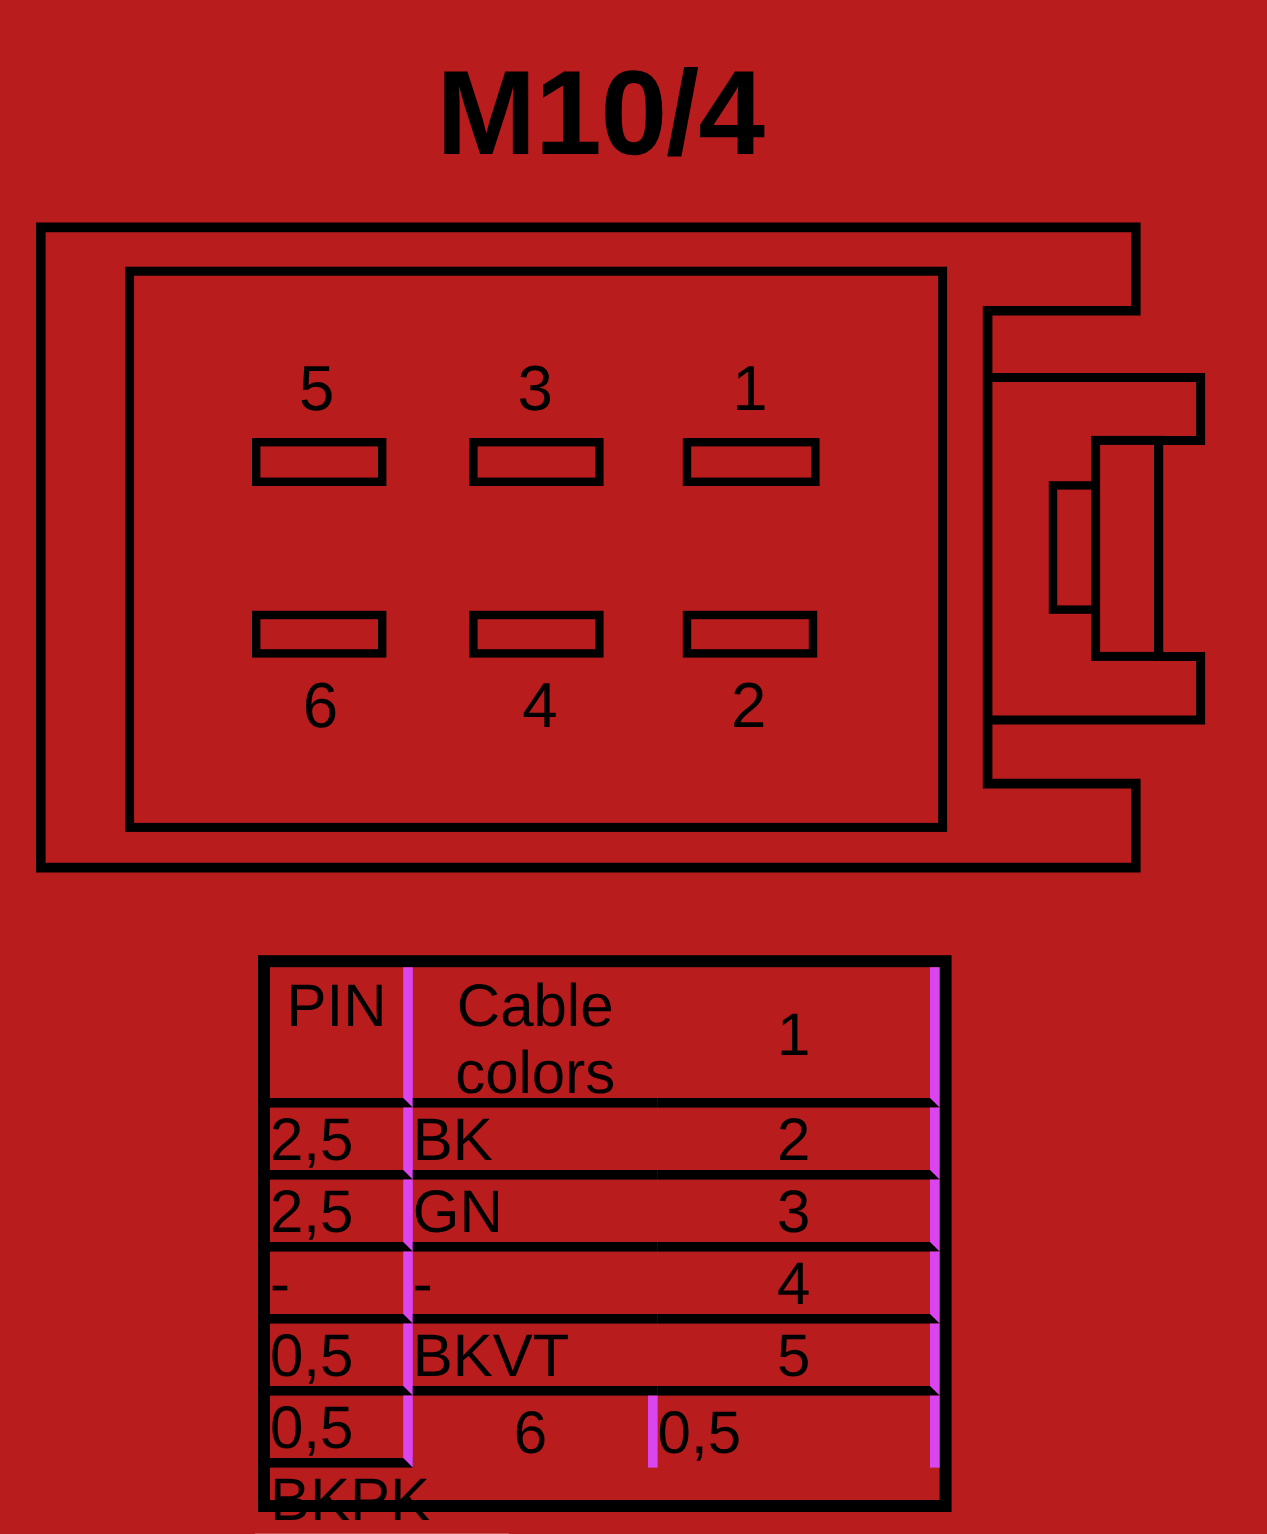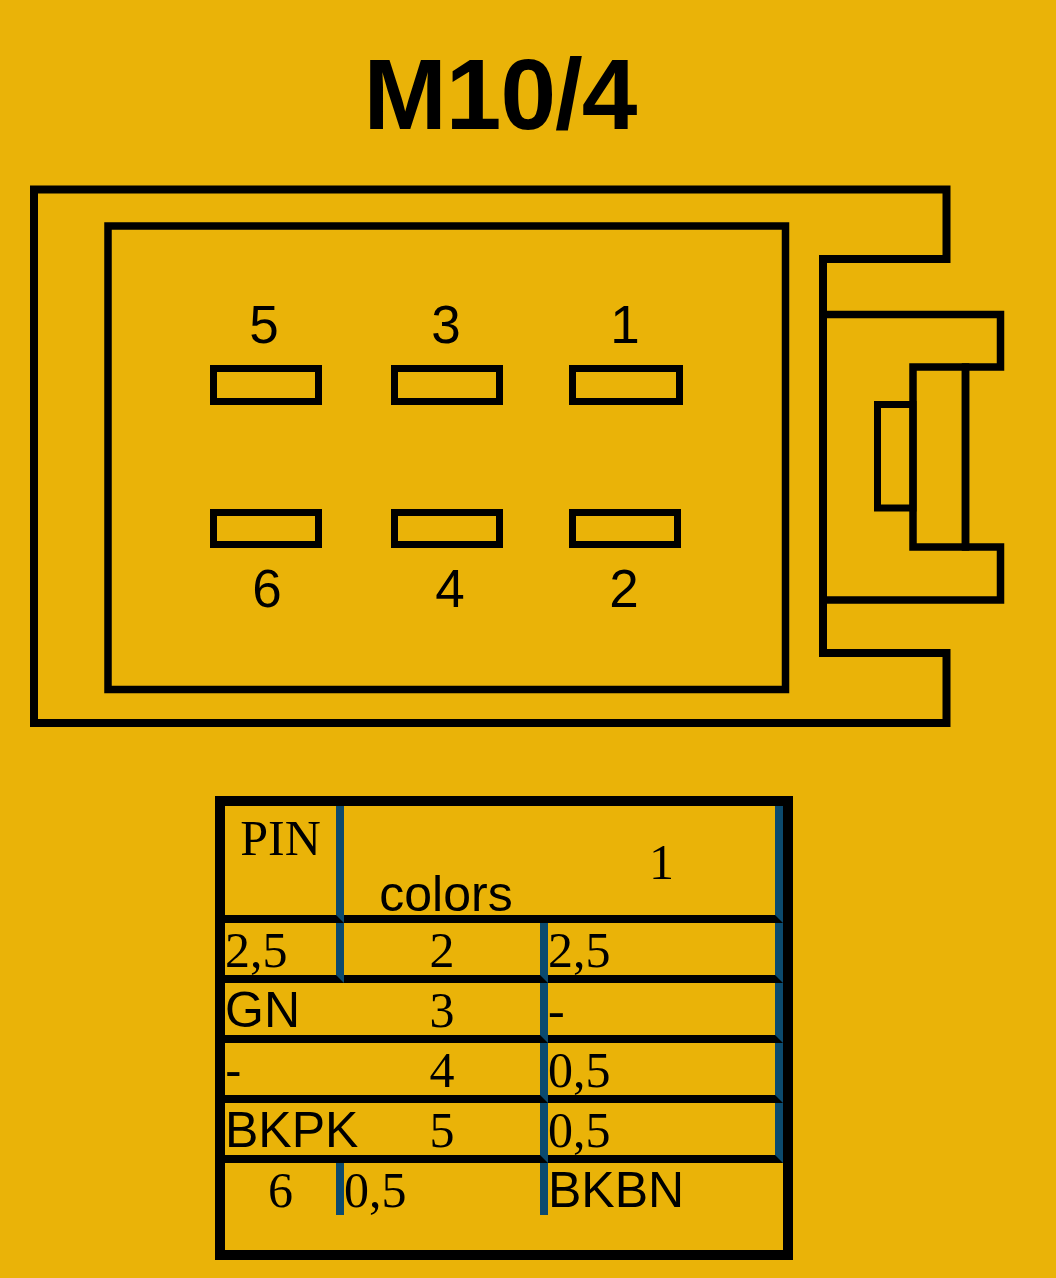--- a/index.html
+++ b/index.html
@@ -2,21 +2,21 @@
 <html><head>
 <meta charset="utf-8">
 <style>
   html,body{margin:0;padding:0;}
   body{
     width:1056px;height:1278px;
     background:#ffffff;color:#000000;
     font-family:"Liberation Sans","DejaVu Sans",sans-serif;
     position:relative;overflow:hidden;
   }
-  .page{position:absolute;left:0;top:0;width:1056px;height:1278px;background:#eab308;}
+  .page{position:absolute;left:0;top:0;width:1056px;height:1278px;background:#b91c1c;}
 
   .diagram-title{
     position:absolute;left:500px;top:44px;transform:translateX(-50%);
     font-size:100px;font-weight:bold;line-height:1;white-space:nowrap;
     letter-spacing:-1px;
   }
 
   .connector-svg{position:absolute;left:0;top:0;width:1056px;height:770px;}
 
   .pin-label{
@@ -32,21 +32,21 @@
 
   .pin-table{
     position:absolute;left:215px;top:796px;width:578px;height:464px;
     box-sizing:border-box;border:10px solid #000;
     display:grid;
     grid-template-columns:119px 204px 1fr;
     grid-template-rows:117px repeat(6,1fr);
     font-size:50px;line-height:1;
   }
   .cell{box-sizing:border-box;overflow:visible;}
-  .col1,.col2{border-right:8px solid #0c4a6e;font-family:Liberation Serif, serif;}
+  .col1,.col2{border-right:8px solid #d946ef;}
   .hrow{border-bottom:8px solid #000;padding-top:4px;text-align:center;line-height:56px;}
   .drow{border-bottom:8px solid #000;display:flex;align-items:center;padding-top:2px;}
   .lastrow{border-bottom:none;}
   .num{justify-content:center;}
   .val{justify-content:flex-start;}
 </style>
 </head>
 <body>
 
 <div class="page">
@@ -80,40 +80,41 @@
   <div class="pin-label pl6">6</div>
   <div class="pin-label pl4">4</div>
   <div class="pin-label pl2">2</div>
 
   <div class="pin-table">
 
     <div class="cell col1 hrow">
       <span>PIN</span>
     </div>
     <div class="cell hrow">
-      <br>
+      <span>Cable</span><br>
       <span>colors</span>
     </div>
 
     <div class="cell col1 drow num">1</div>
     <div class="cell col2 drow val">2,5</div>
+    <div class="cell drow val">BK</div>
 
     <div class="cell col1 drow num">2</div>
     <div class="cell col2 drow val">2,5</div>
     <div class="cell drow val">GN</div>
 
     <div class="cell col1 drow num">3</div>
     <div class="cell col2 drow val">-</div>
     <div class="cell drow val">-</div>
 
     <div class="cell col1 drow num">4</div>
     <div class="cell col2 drow val">0,5</div>
-    <div class="cell drow val">BKPK</div>
+    <div class="cell drow val">BKVT</div>
 
     <div class="cell col1 drow num">5</div>
     <div class="cell col2 drow val">0,5</div>
 
     <div class="cell col1 drow num lastrow">6</div>
     <div class="cell col2 drow val lastrow">0,5</div>
-    <div class="cell drow val lastrow">BKBN</div>
+    <div class="cell drow val lastrow">BKPK</div>
   </div>
 
 </div>
 
 </body></html>

